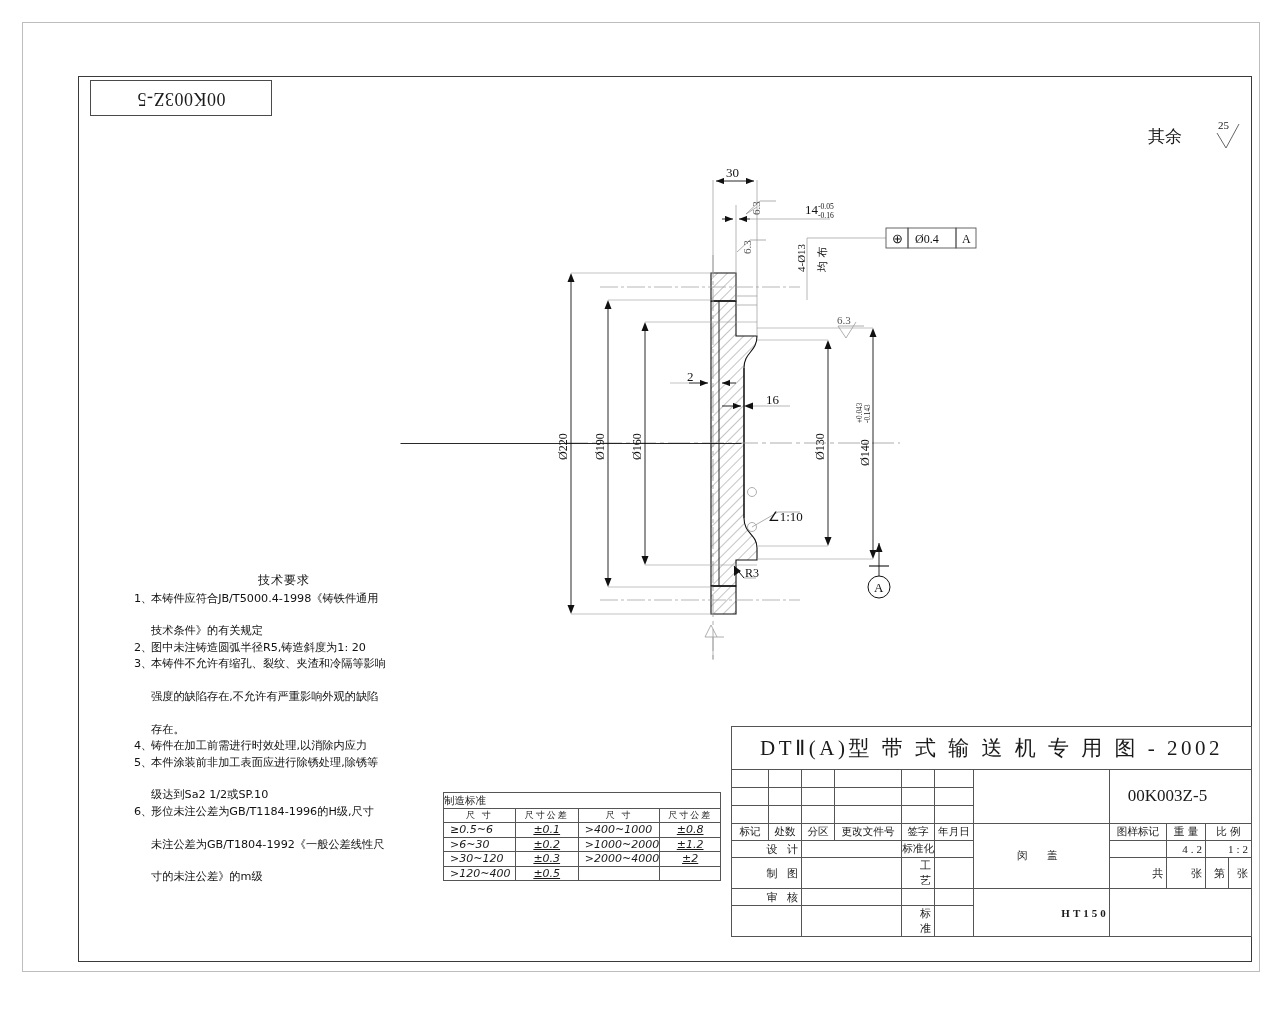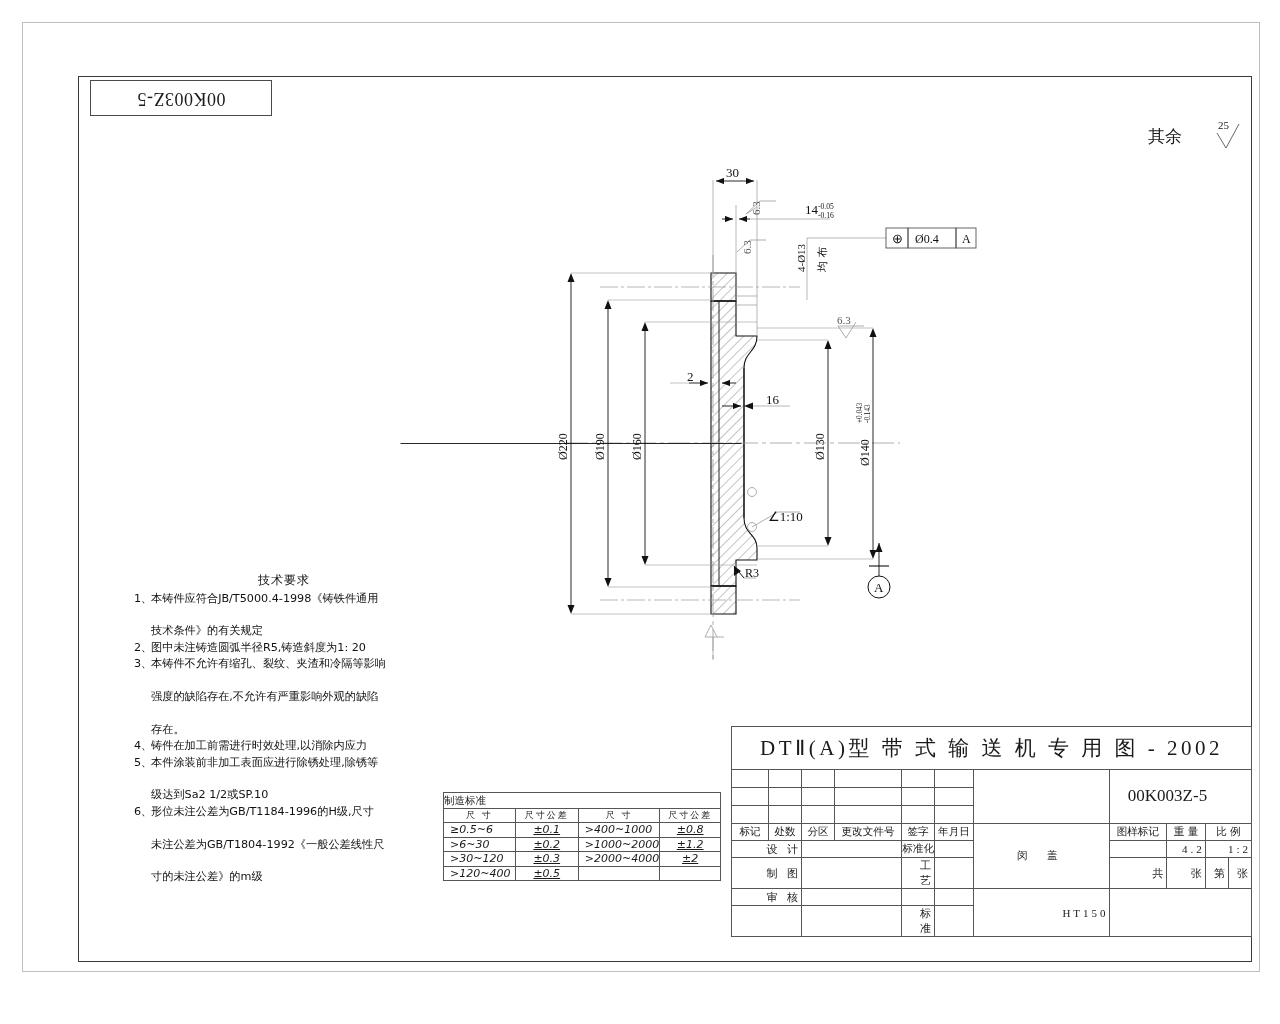--- a/index.html
+++ b/index.html
@@ -46,21 +46,21 @@
   .mfg .u{text-decoration:underline;}
 
   
   .tb{position:absolute;left:731px;top:726px;width:521px;font-family:"DejaVu Sans",sans-serif;}
   .tb table{width:521px;}
   .tb .bigttl{height:42px;text-align:center;font-size:21px;letter-spacing:3.5px;font-family:"Liberation Serif",serif;}
   .tb .blank{height:17px;}
   .tb .hdr td{height:16px;text-align:center;font-size:10.6px;}
   .tb .rw td{height:16px;font-size:11px;text-align:right;letter-spacing:3px;}
   .tb .name{font-size:17px;letter-spacing:8px;text-align:center;}
-  .tb .mat{font-size:10.5px;text-align:center;font-family:"Liberation Serif",serif;}
+  .tb .mat{font-size:10.5px;text-align:center;font-family:"Liberation Serif",serif;font-weight:bold;}
   .tb .ctr{text-align:center;font-size:10.6px;}
   .tb .num{text-align:center;font-size:11.5px;font-family:"Liberation Serif",serif;}
 
   
   #draw{position:absolute;left:0;top:0;}
 </style>
 </head>
 <body>
 
 <div id="sheet">

